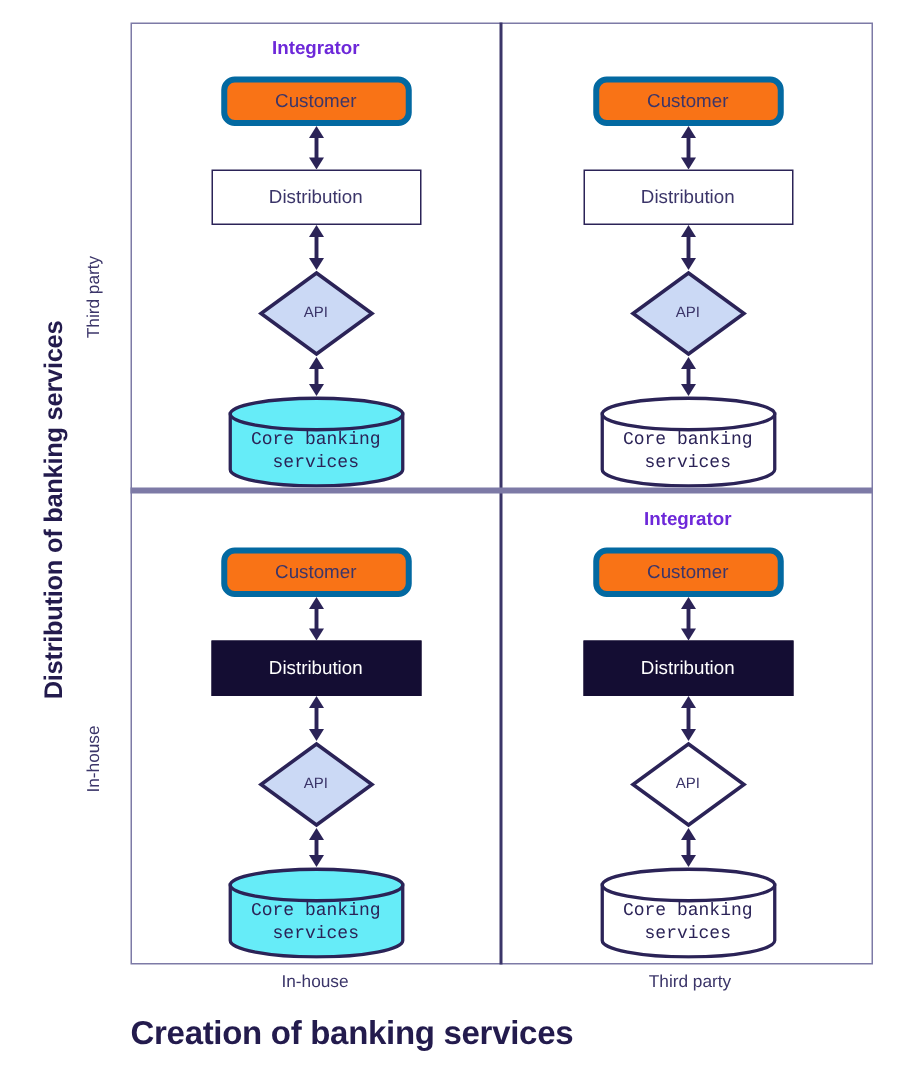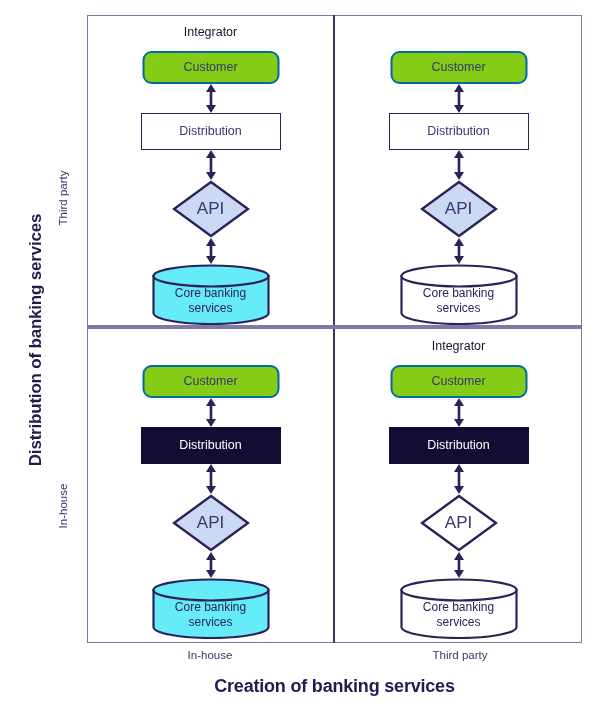--- a/index.html
+++ b/index.html
@@ -22,22 +22,21 @@
     transform-origin:center center;
     text-align:center;
     font-size:17px;
     font-weight:bold;
     letter-spacing:-0.2px;
     color:#231b4d;
   }
   .x-axis-title{
     position:absolute;
     left:87px; top:676px; width:495px;
-    text-align:center;
-    font-size:18px;
+    font-size:22px;
     font-weight:bold;
     letter-spacing:-0.2px;
     color:#231b4d;
   }
 
   
   .y-tick{
     position:absolute;
     width:160px;
     text-align:center;
@@ -90,22 +89,22 @@
   .q-tl{ left:88px;  top:16px;  width:245px; height:309px; }
   .q-tr{ left:336px; top:16px;  width:245px; height:309px; }
   .q-bl{ left:88px;  top:330px; width:245px; height:312px; }
   .q-br{ left:336px; top:330px; width:245px; height:312px; }
 
   .q-title{
     position:absolute;
     top:9px; left:0; width:100%;
     text-align:center;
     font-size:12.5px;
-    font-weight:normal;
-    color:#0f172a;
+    font-weight:bold;
+    color:#6d28d9;
     letter-spacing:0px;
   }
 
   .flow{
     position:absolute;
     top:30px; left:0; width:100%;
     height:272px;
   }
 
   
@@ -118,24 +117,24 @@
     align-items:center;
     justify-content:center;
     text-align:center;
     font-size:12.5px;
     color:#3b3569;
     line-height:1.15;
   }
 
   .node-customer{
     top:5px;
-    width:137px;height:33px;
-    border:2px solid #0369a1;
+    width:127px;height:33px;
+    border:4px solid #0369a1;
     border-radius:9px;
-    background:#84cc16;
+    background:#f97316;
   }
   .node-distribution{
     top:67px;
     width:140px;height:37px;
     border:1.5px solid #2b2357;
     background:#ffffff;
   }
   .node-distribution.dark{
     background:#140d33;
     border:1.5px solid #140d33;
@@ -146,39 +145,40 @@
   .node-api{
     top:134px;
     width:78px;height:58px;
     border:none;
     background:transparent;
   }
   .diamond-svg{position:absolute;inset:0;width:100%;height:100%;}
   .api-label{
     position:relative;
     z-index:2;
-    font-size:17px;
+    font-size:10px;
     color:#3b3569;
   }
 
   
   .node-cylinder{
     top:218px;
     width:119px;height:61px;
     background:transparent;
     border:none;
   }
   .cyl-svg{position:absolute;inset:0;width:100%;height:100%;}
   .cyl-label{
     position:relative;
     z-index:2;
     font-size:12px;
     color:#2b2357;
     line-height:1.18;
     padding-top:12px;
+    font-family:Liberation Mono, monospace;
   }
 
   
   .arrow{
     position:absolute;
     left:50%;
     transform:translateX(-50%);
     width:16px;
   }
   .arrow svg{display:block;width:16px;}

